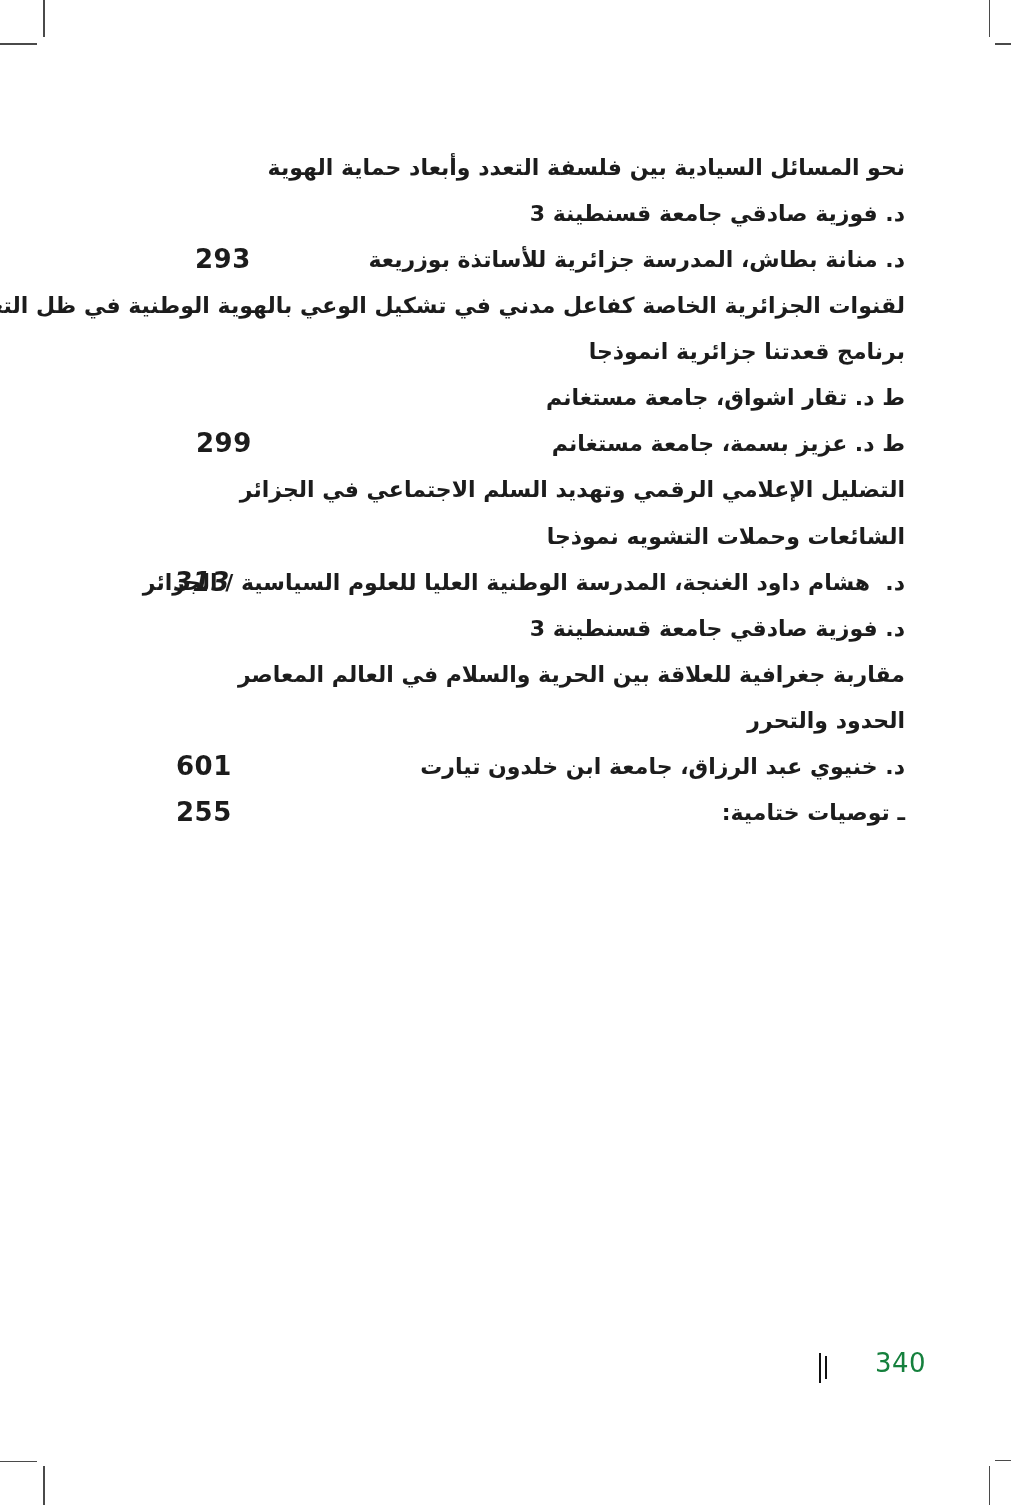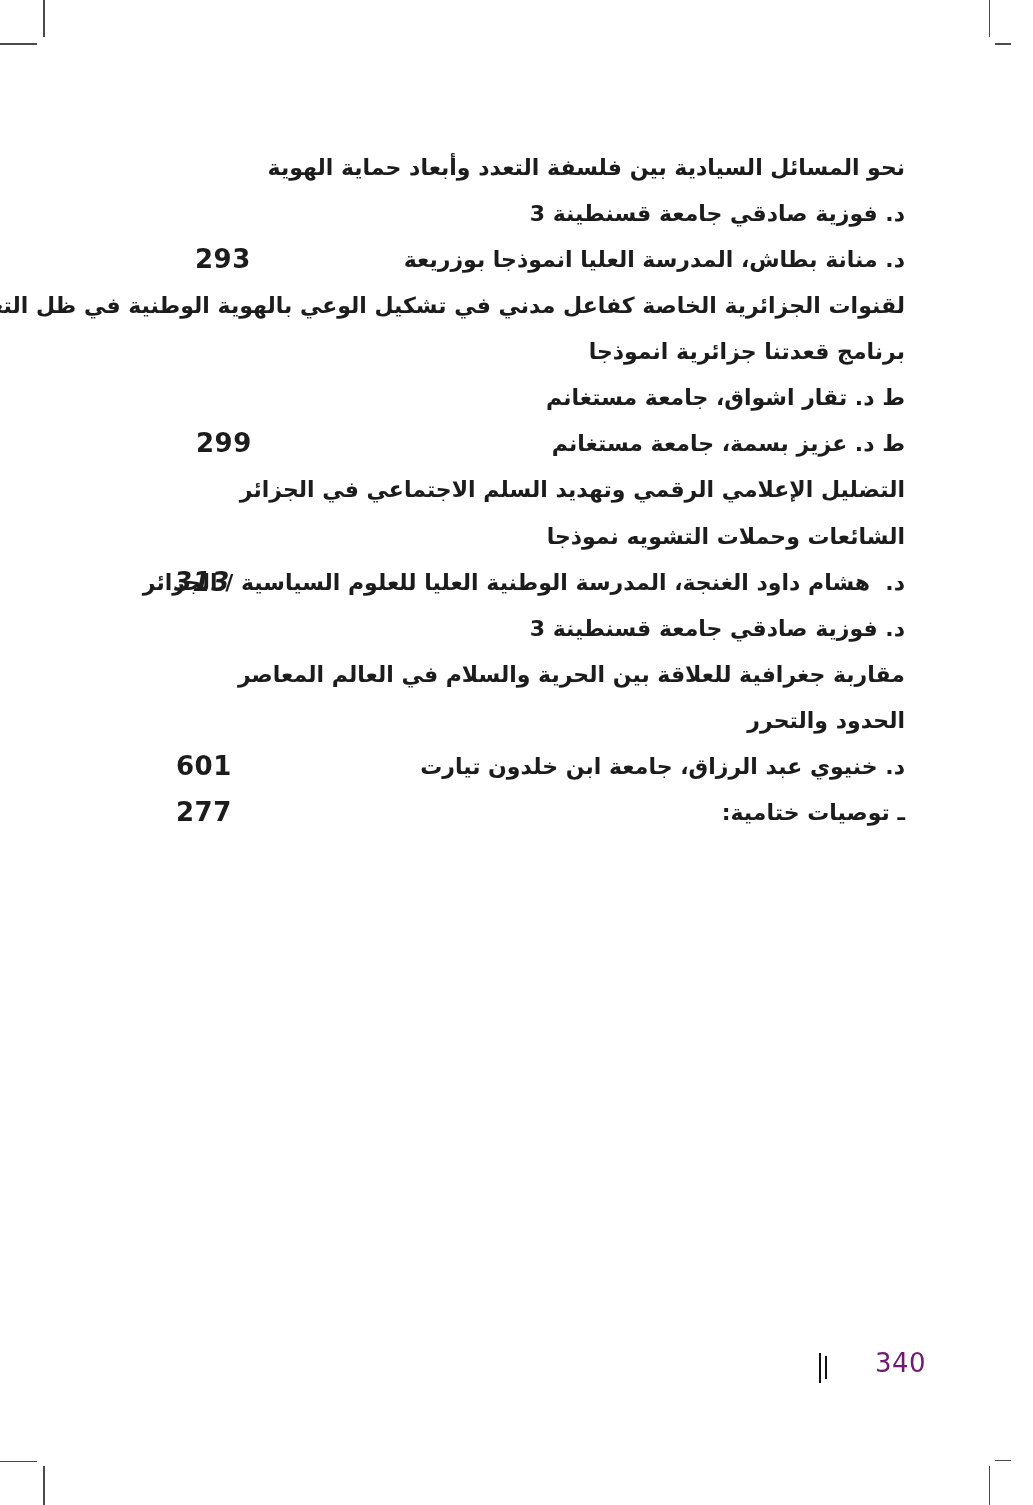--- a/index.html
+++ b/index.html
@@ -27,21 +27,21 @@
   .num {
     position: absolute; top: 50%;
     transform: translateY(-50%);
     font-weight: bold; font-size: 26px;
     letter-spacing: 0.5px;
     color: #1c1c1c;
   }
   
   .footer-num {
     position: absolute; left: 875px; top: 1348px;
-    font-size: 26px; font-weight: normal; color: #701a75;
+    font-size: 26px; font-weight: normal; color: #15803d;
     letter-spacing: 0.5px;
   }
   .fmark { position: absolute; left: 819px; top: 1353px; width: 10px; height: 30px; }
   .fmark .b1 { position: absolute; left: 0; top: 0; width: 2px; height: 30px; background: #111; }
   .fmark .b2 { position: absolute; left: 5.5px; top: 3px; width: 2px; height: 23px; background: #111; }
 </style>
 </head>
 <body>
 
 <div class="page">
@@ -60,21 +60,21 @@
     <div class="row">
       <span class="ar">نحو المسائل السيادية بين فلسفة التعدد وأبعاد حماية الهوية</span>
     </div>
 
     <div class="row">
       <span class="ar">د. فوزية صادقي جامعة قسنطينة 3</span>
     </div>
 
     <div class="row">
       <span class="num" style="left:75px;">293</span>
-      <span class="ar">د. منانة بطاش، المدرسة العليا انموذجا بوزريعة</span>
+      <span class="ar">د. منانة بطاش، المدرسة جزائرية للأساتذة بوزريعة</span>
     </div>
 
     <div class="row">
       <span class="ar">لقنوات الجزائرية الخاصة كفاعل مدني في تشكيل الوعي بالهوية الوطنية في ظل التعددية:</span>
     </div>
 
     <div class="row">
       <span class="ar">برنامج قعدتنا جزائرية انموذجا</span>
     </div>
 
@@ -112,21 +112,21 @@
       <span class="ar">الحدود والتحرر</span>
     </div>
 
 
     <div class="row">
       <span class="num" style="left:56px;">601</span>
       <span class="ar">د. خنيوي عبد الرزاق، جامعة ابن خلدون تيارت</span>
     </div>
 
     <div class="row">
-      <span class="num" style="left:56px;">277</span>
+      <span class="num" style="left:56px;">255</span>
       <span class="ar">ـ توصيات ختامية:</span>
     </div>
 
   </div>
 
   <div class="fmark">
     <i class="b1"></i>
       <i class="b2"></i>
   </div>
   <span class="footer-num">340</span>

